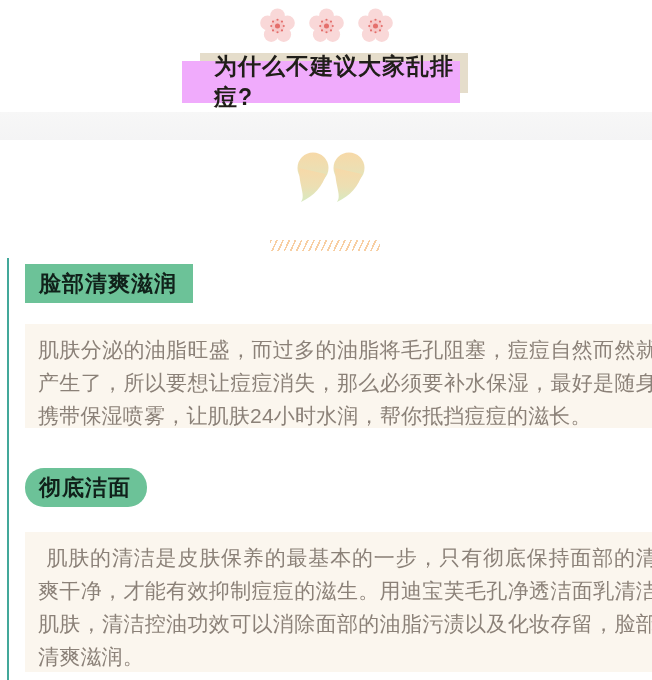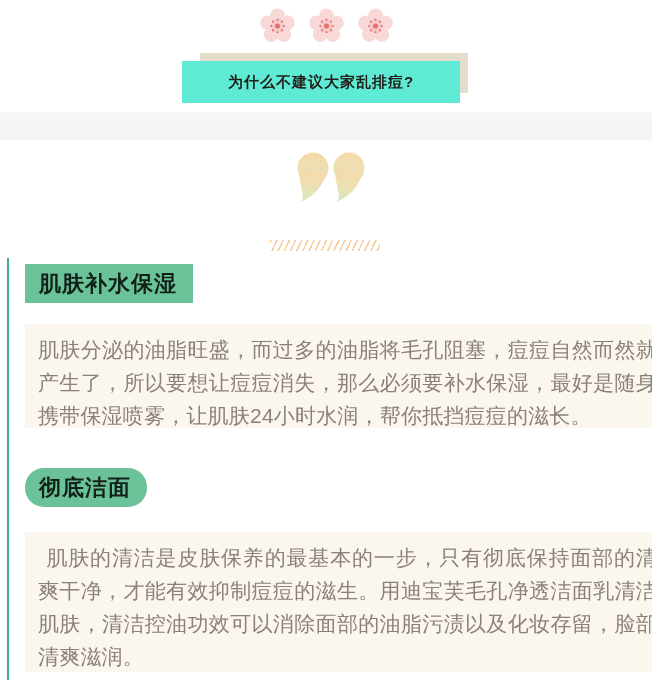--- a/index.html
+++ b/index.html
@@ -20,23 +20,23 @@
   .flower { width: 37px; height: 38px; }
 
   
   .title1-wrap { position: absolute; left: 182px; top: 53px; width: 290px; height: 52px; }
   .title1-shadow {
     position: absolute; left: 18px; top: 0; width: 268px; height: 40px;
     background: #e5ddcb;
   }
   .title1-box {
     position: absolute; left: 0; top: 8px; width: 278px; height: 42px;
-    background: #5eead4;
+    background: #f0abfc;
     display: flex; align-items: center; justify-content: center;
-    font-size: 15px; font-weight: bold; color: #201e19; letter-spacing: 1px;
+    font-size: 23px; font-weight: bold; color: #201e19; letter-spacing: 1px; padding-left: 32px;
   }
 
   
   .band {
     position: absolute; left: 0; top: 112px; width: 652px; height: 28px;
     background: linear-gradient(180deg, #f7f7f7 0%, #f4f4f5 100%);
   }
 
   
   .quote { position: absolute; left: 296px; top: 152px; display: flex; gap: 2px; }
@@ -192,19 +192,19 @@
       <circle cx="17" cy="16" r="15.5" fill="url(#qg2)"></circle>
       <path d="M3 16 C3 34 10 44 5 50 C18 44 27 34 30 22 Z" fill="url(#qg2)"></path>
     </svg>
   </div>
 
 
   <div class="slashes"></div>
 
   <div class="accent-line"></div>
 
-  <div class="sec-label sec-label-1">肌肤补水保湿</div>
+  <div class="sec-label sec-label-1">脸部清爽滋润</div>
   <div class="sec-body sec-body-1">肌肤分泌的油脂旺盛，而过多的油脂将毛孔阻塞，痘痘自然而然就产生了，所以要想让痘痘消失，那么必须要补水保湿，最好是随身携带保湿喷雾，让肌肤24小时水润，帮你抵挡痘痘的滋长。</div>
 
   <div class="sec-label sec-label-2">彻底洁面</div>
   <div class="sec-body sec-body-2">肌肤的清洁是皮肤保养的最基本的一步，只有彻底保持面部的清爽干净，才能有效抑制痘痘的滋生。用迪宝芙毛孔净透洁面乳清洁肌肤，清洁控油功效可以消除面部的油脂污渍以及化妆存留，脸部清爽滋润。</div>
 
 </div>
 
 </body></html>

